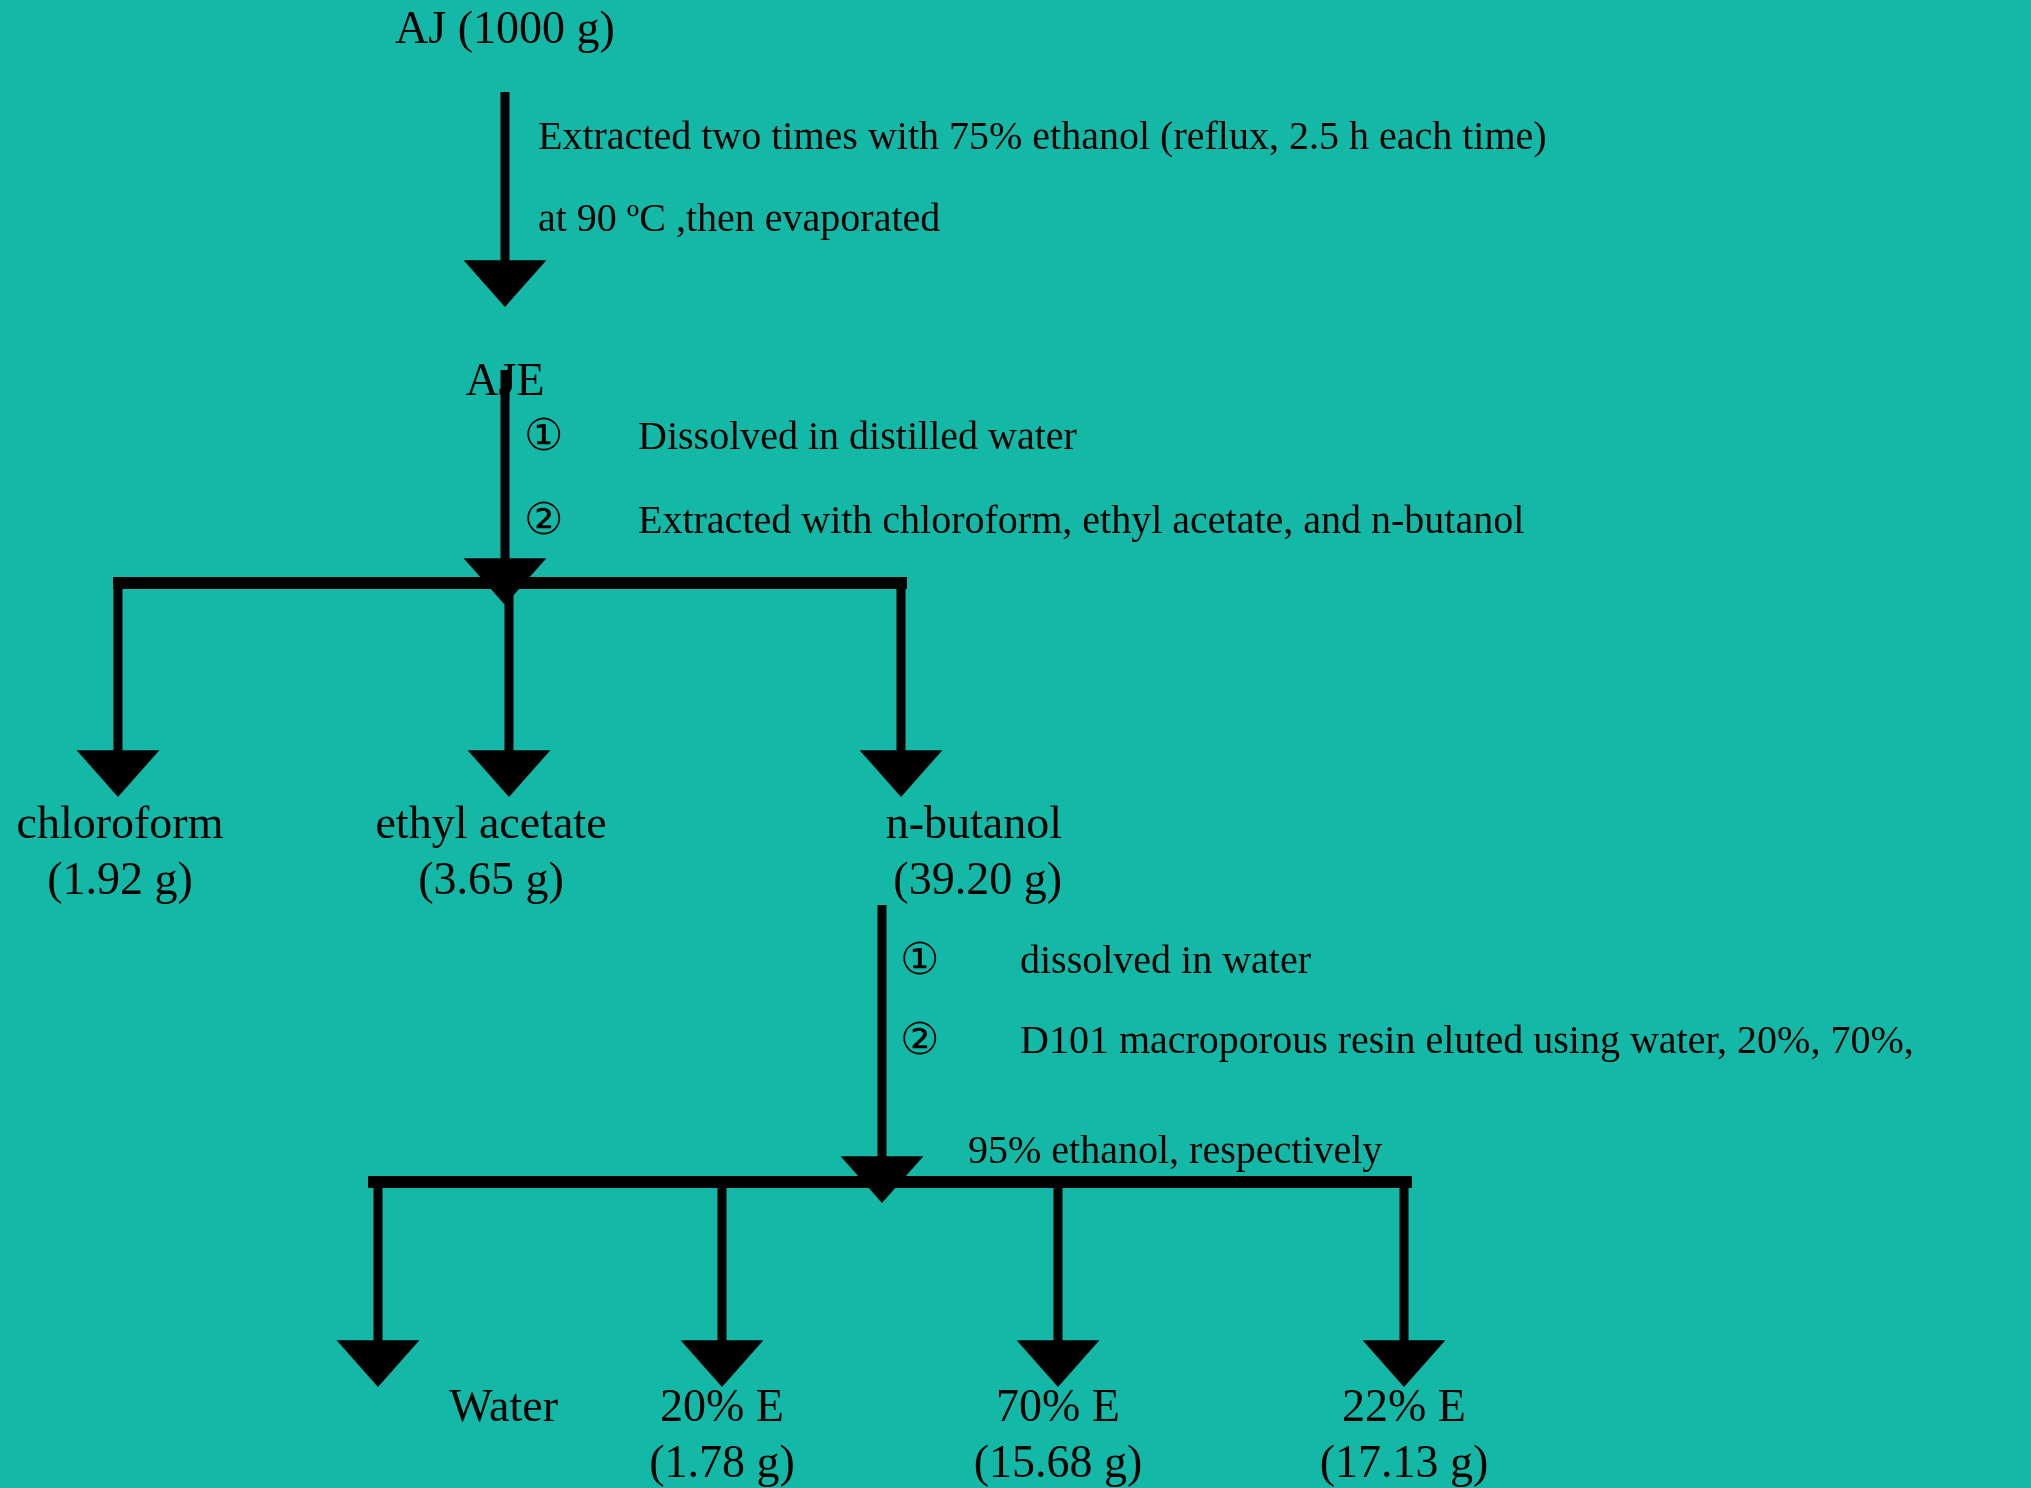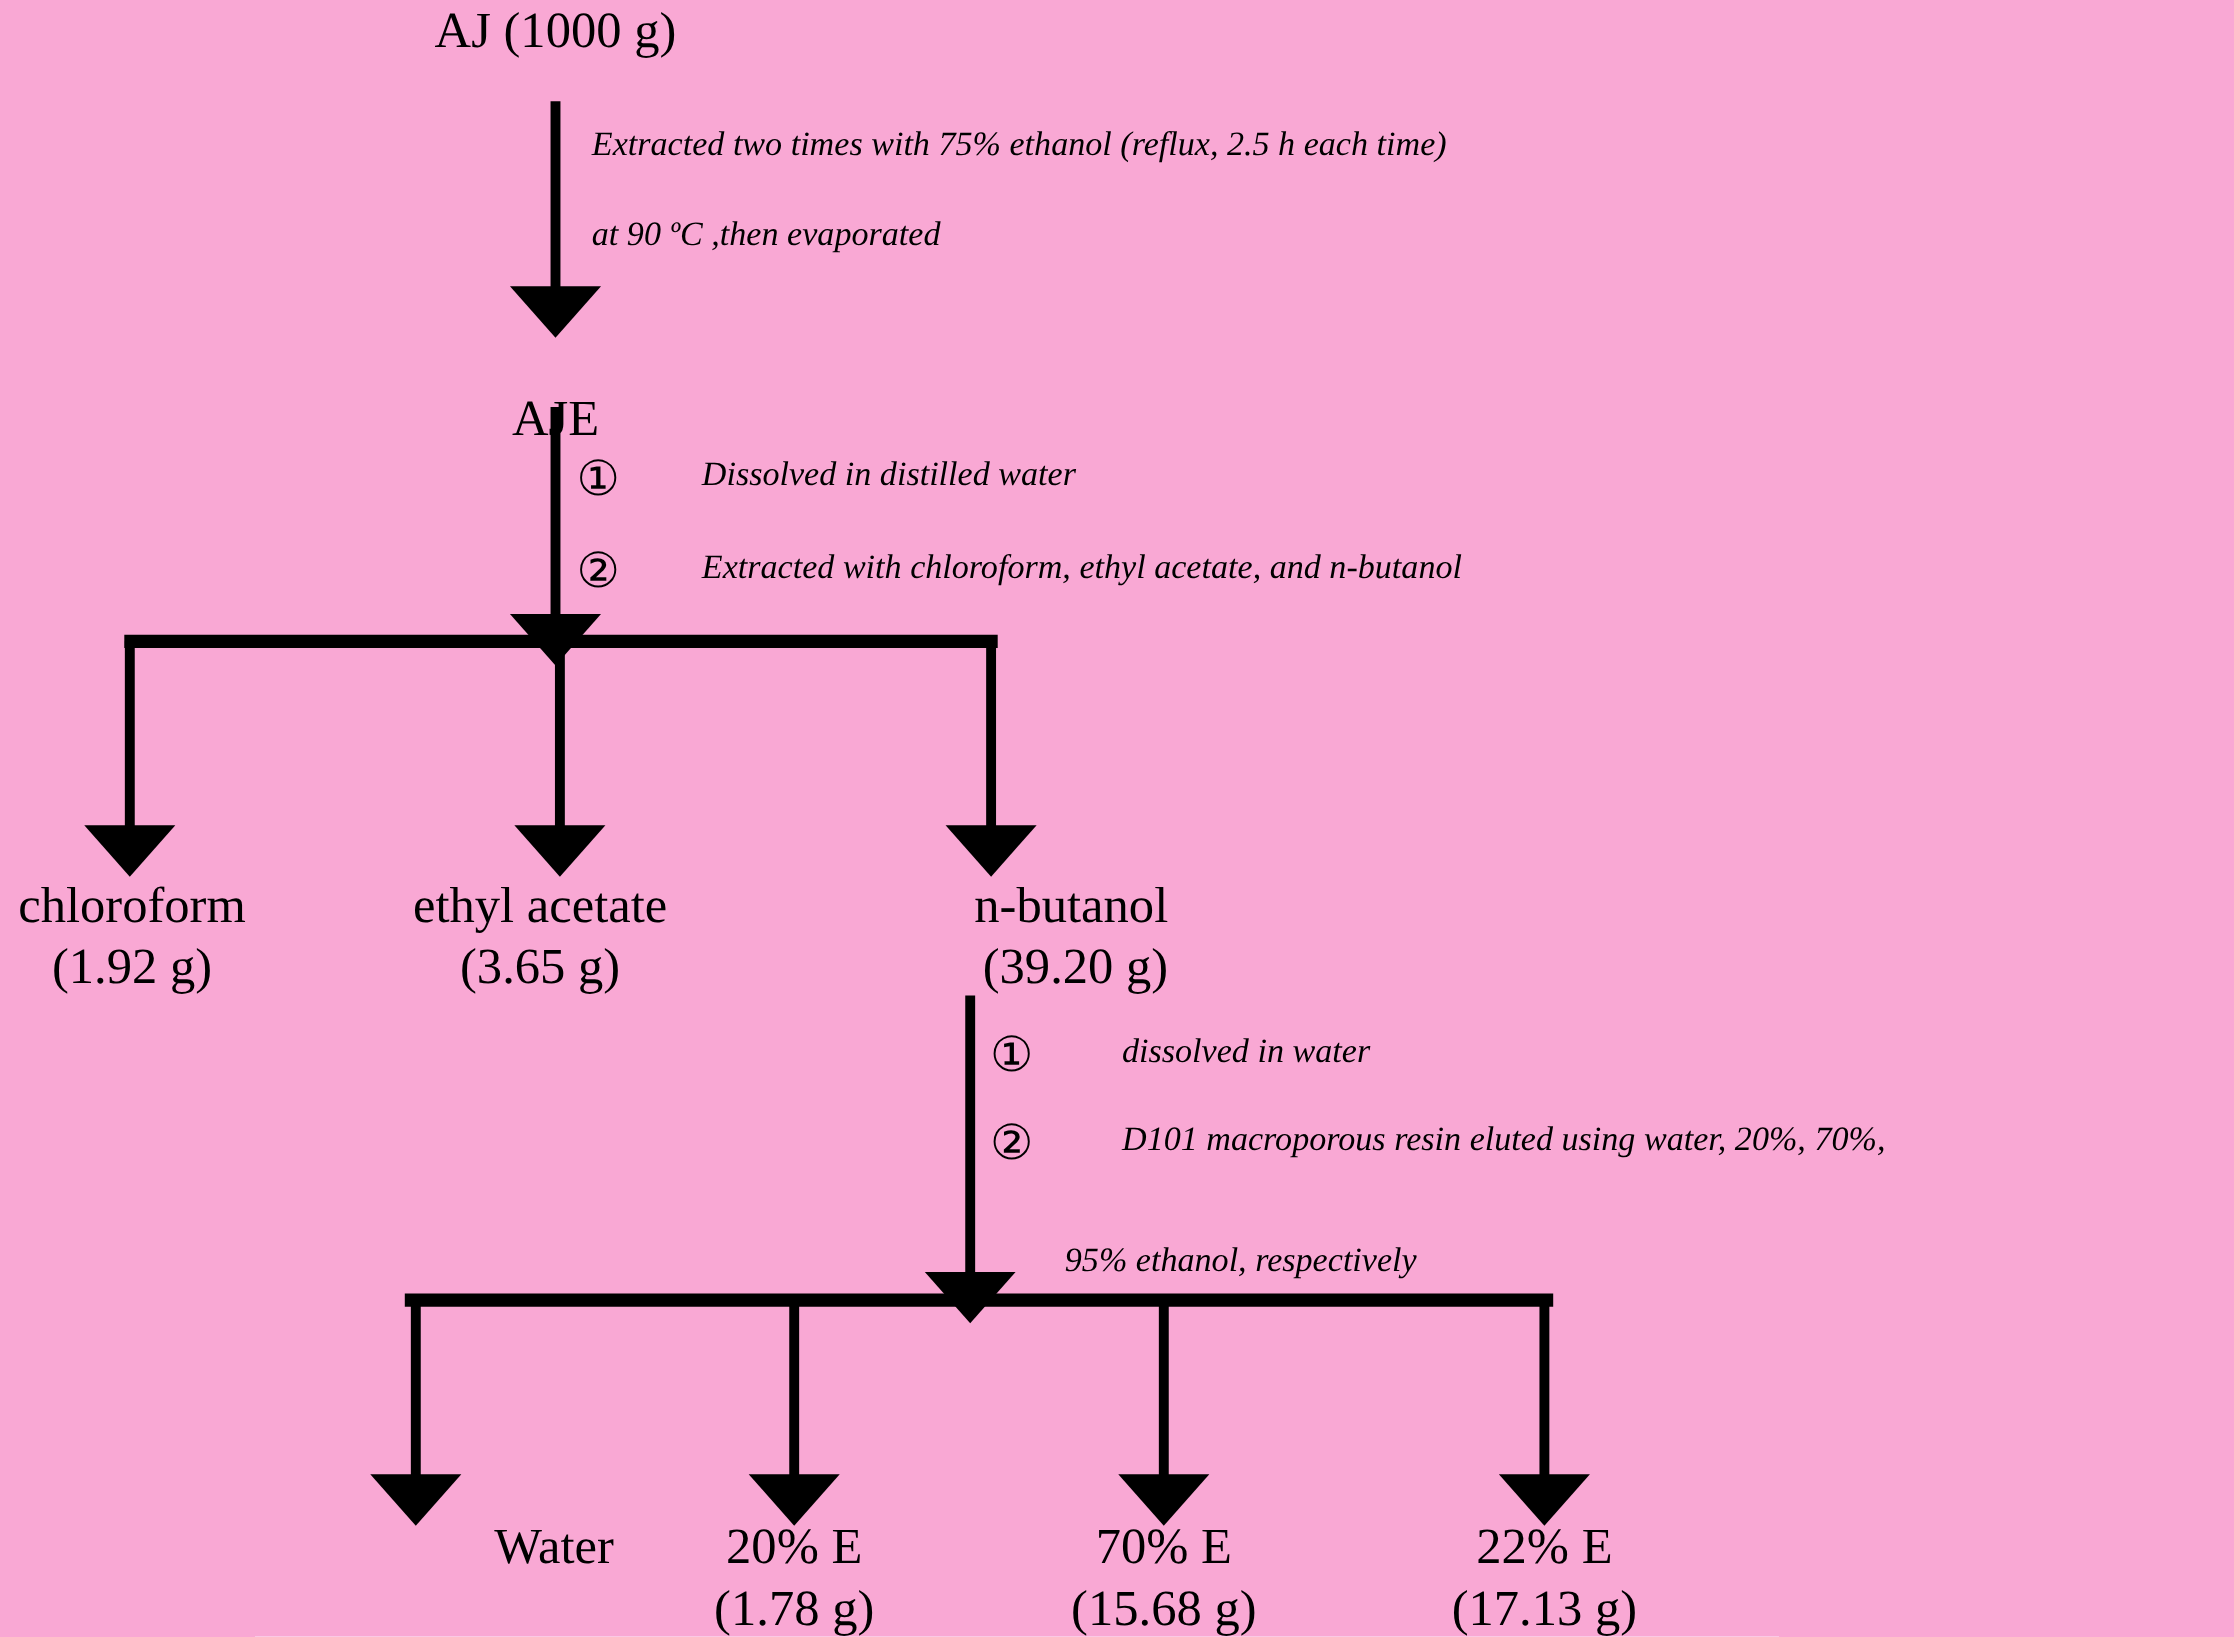--- a/index.html
+++ b/index.html
@@ -4,41 +4,40 @@
 <style>
   html, body {
     margin: 0;
     padding: 0;
     background: #ffffff;
   }
   #canvas {
     position: relative;
     width: 2031px;
     height: 1488px;
-    background: #f9a8d4;
+    background: #14b8a6;
     font-family: "Liberation Serif", "DejaVu Serif", serif;
     color: #000000;
     overflow: hidden;
   }
   .node {
     position: absolute;
     text-align: center;
     font-size: 46px;
     line-height: 1.22;
     white-space: nowrap;
     color: #000;
   }
   .node .ln { display: block; }
   .ann {
     position: absolute;
-    font-size: 31px;
+    font-size: 40px;
     line-height: 1.22;
     white-space: nowrap;
     color: #000;
-    font-style: italic;
   }
   .step-num {
     position: absolute;
     font-size: 44px;
     line-height: 1;
     color: #000;
   }
   svg.wires {
     position: absolute;
     left: 0;

